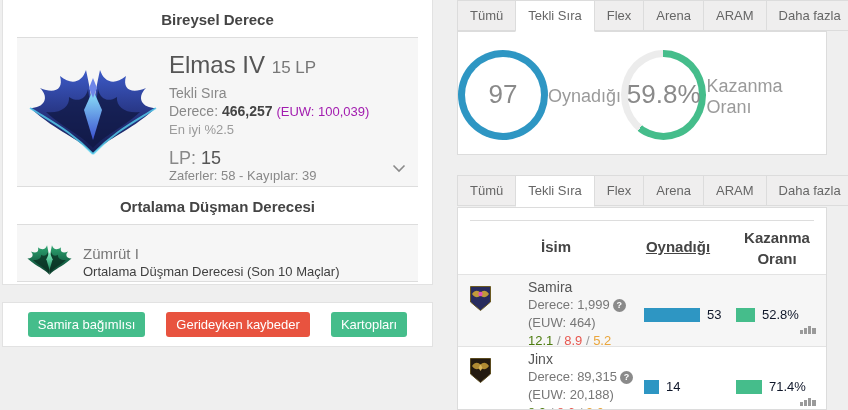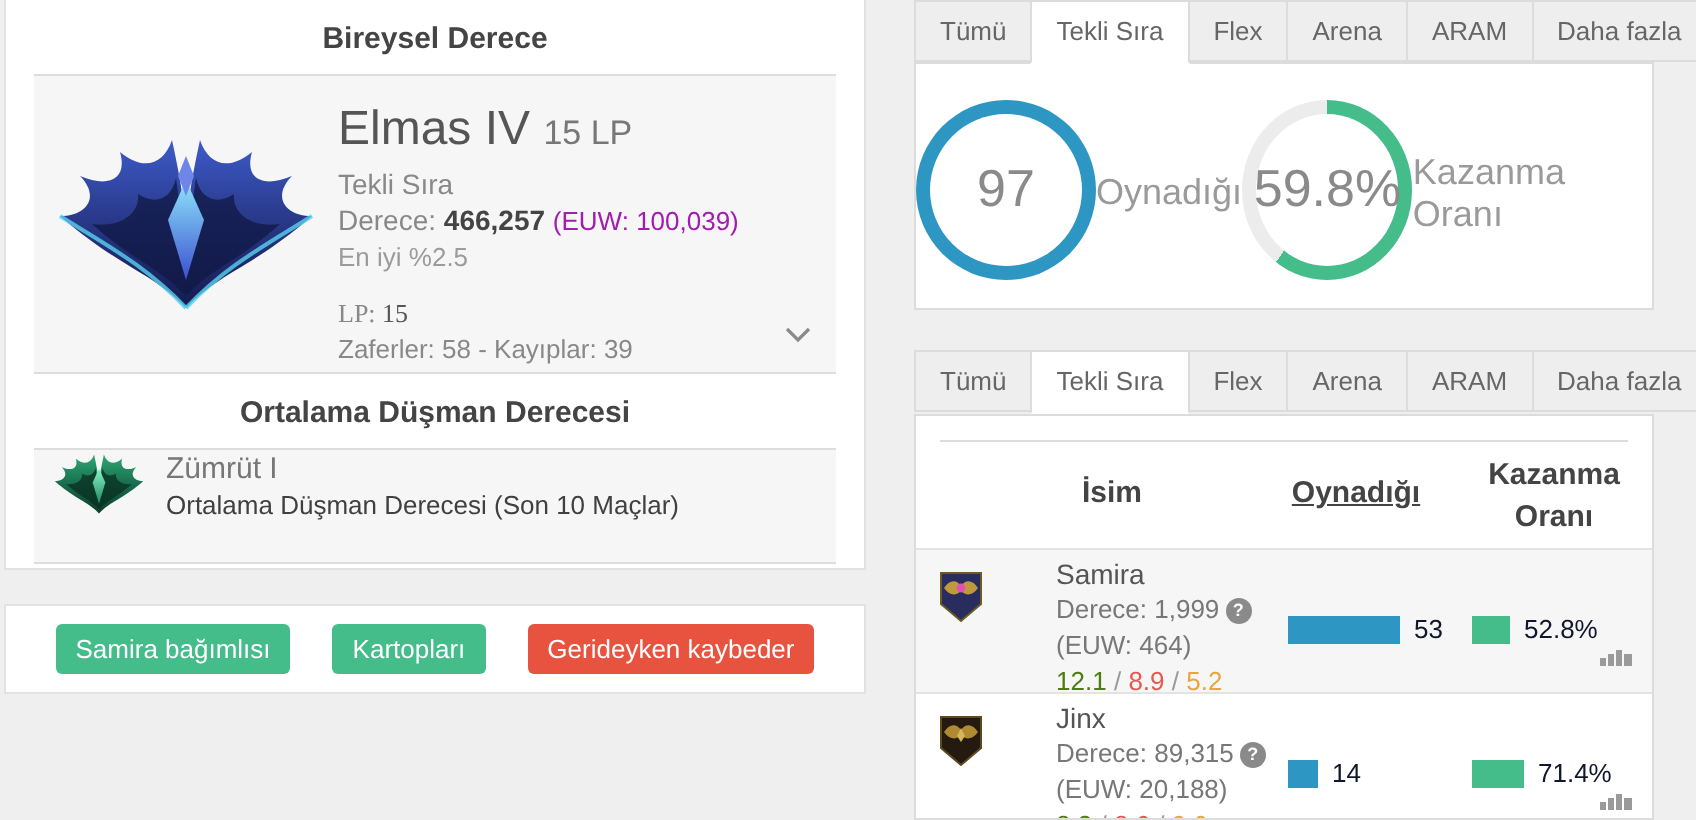--- a/index.html
+++ b/index.html
@@ -25,25 +25,25 @@
     position:relative;
   }
   .rank-card { height:150px; display:flex; }
   .emblem-wrap { width:152px; display:flex; align-items:center; justify-content:center; }
   .rank-info { padding-top:12px; font-size:14px; line-height:18px; color:#888; }
   .tier-line { font-size:24px; color:#555; line-height:30px; margin-bottom:1px; }
   .lp-suffix { font-size:17px; color:#777; }
   .rank-strong { color:#444; font-weight:bold; }
   .rank-region { color:#a21caf; font-size:13px; }
   .muted-small { font-size:13px; color:#9b9b9b; }
-  .lp-line { margin-top:10px; font-size:13px;font-family:Liberation Serif, serif; }
+  .lp-line { margin-top:10px; font-size:18px; }
   .lp-value { color:#555; }
   .record-line { font-size:13px; }
   .card-chevron { position:absolute; right:12px; bottom:9px; cursor:pointer; }
-  .enemy-card { height:58px; display:flex; align-items:flex-start; }
+  .enemy-card { height:58px; display:flex; align-items:flex-end; }
   .enemy-emblem { margin:0 10px 0 9px; }
   .enemy-tier { font-size:15px; color:#777; line-height:19px; }
   .enemy-sub { font-size:13px; color:#404040; line-height:18px; }
 
   #tags-panel {
     position:absolute; left:2px; top:302px; width:431px; height:45px;
     background:#fff; border:1px solid #e2e2e2;
     display:flex; align-items:center; justify-content:center; gap:21px;
   }
   .tag { color:#fff; font-size:13px; padding:5px 10px; border-radius:3px; cursor:pointer; white-space:nowrap; }
@@ -180,22 +180,22 @@
     </span>
     <div>
       <div class="enemy-tier">Zümrüt I</div>
       <div class="enemy-sub">Ortalama Düşman Derecesi (Son 10 Maçlar)</div>
     </div>
   </div>
 </div>
 
 <div id="tags-panel">
   <span class="tag" style="background: rgb(69, 189, 139);">Samira bağımlısı</span>
+  <span class="tag" style="background: rgb(232, 83, 63);">Gerideyken kaybeder</span>
   <span class="tag" style="background: rgb(69, 189, 139);">Kartopları</span>
-  <span class="tag" style="background: rgb(232, 83, 63);">Gerideyken kaybeder</span>
 </div>
 
 <div class="tabbar" id="tabbar-top">
   <div class="tab">Tümü</div>
   <div class="tab active">Tekli Sıra</div>
   <div class="tab">Flex</div>
   <div class="tab">Arena</div>
   <div class="tab">ARAM</div>
   <div class="tab">
     <span>Daha fazla</span>

